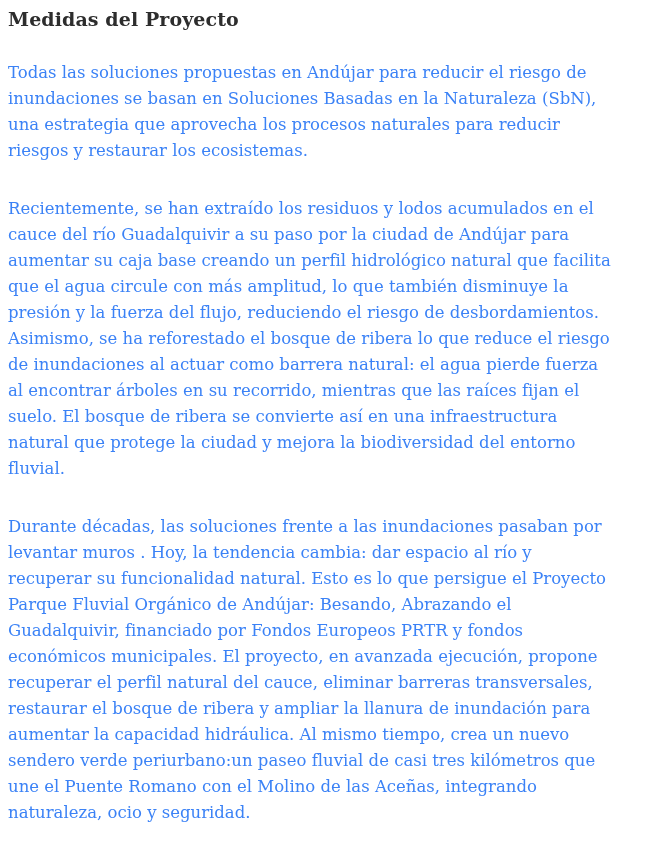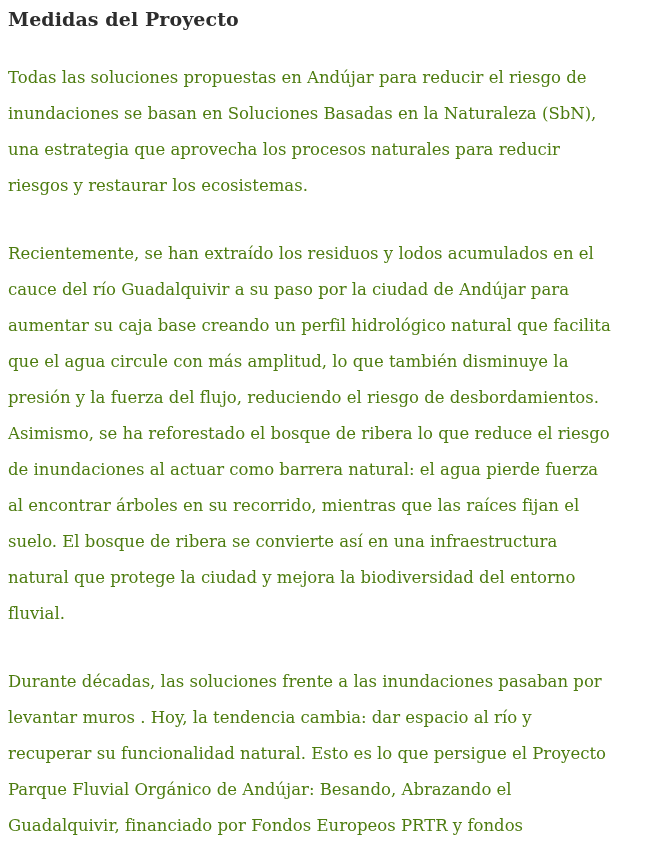--- a/index.html
+++ b/index.html
@@ -22,23 +22,23 @@
     margin: 0 0 28px 0;
     font-size: 19px;
     line-height: 26px;
     font-weight: 700;
     color: #2d2d2d;
     letter-spacing: 0.1px;
   }
   .article-body p {
     margin: 0 0 32px 0;
     font-size: 16.5px;
-    line-height: 36px;
+    line-height: 26px;
     font-weight: 400;
-    color: #4d7c0f;
+    color: #3b82f6;
     text-align: left;
   }
   .article-body p:last-child {
     margin-bottom: 18px;
   }
 </style>
 </head>
 <body>
 
 <div class="article">

